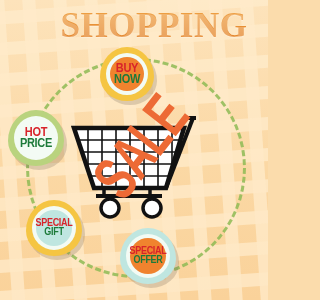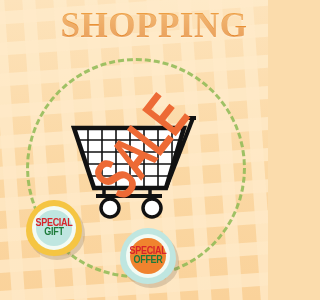--- a/index.html
+++ b/index.html
@@ -122,31 +122,49 @@
       <line x1="84" y1="78" x2="84" y2="88" stroke="#111" stroke-width="3.5"></line>
       <circle cx="44" cy="98" r="9" fill="#fff" stroke="#111" stroke-width="3.5"></circle>
       <circle cx="86" cy="98" r="9" fill="#fff" stroke="#111" stroke-width="3.5"></circle>
     </svg>
   </div>
 
   <div class="sale">
     <span>SALE</span>
   </div>
 
+<div class="badge" style="left: 100px; top: 47px; width: 54px; height: 54px;">
+      <div class="blob" style="background:#f5c542"></div>
+      <div class="ring"></div>
+      <div class="core" style="background:#f0832e"></div>
+      <div class="blabel">
+        <b class="l1">BUY</b>
+        <b class="l2">NOW</b>
+      </div>
+    </div>
     <div class="badge sm" style="left: 120px; top: 228px; width: 56px; height: 56px;">
       <div class="blob" style="background:#bfe6e0"></div>
       <div class="ring"></div>
       <div class="core" style="background:#f0832e"></div>
       <div class="blabel">
         <b class="l1">SPECIAL</b>
         <b class="l2">OFFER</b>
       </div>
     </div>
     <div class="badge sm" style="left: 26px; top: 200px; width: 56px; height: 56px;">
       <div class="blob" style="background:#f5c542"></div>
       <div class="ring"></div>
       <div class="core" style="background:#bfe6e0"></div>
       <div class="blabel">
         <b class="l1">SPECIAL</b>
         <b class="l2">GIFT</b>
       </div>
     </div>
+    <div class="badge" style="left: 8px; top: 110px; width: 56px; height: 56px;">
+      <div class="blob" style="background:#b9d37e"></div>
+      <div class="ring"></div>
+      <div class="core" style="background:#f3fbf4"></div>
+      <div class="blabel">
+        <b class="l1">HOT</b>
+        <b class="l2">PRICE</b>
+      </div>
+    </div>
   </div>
 
 </body></html>

